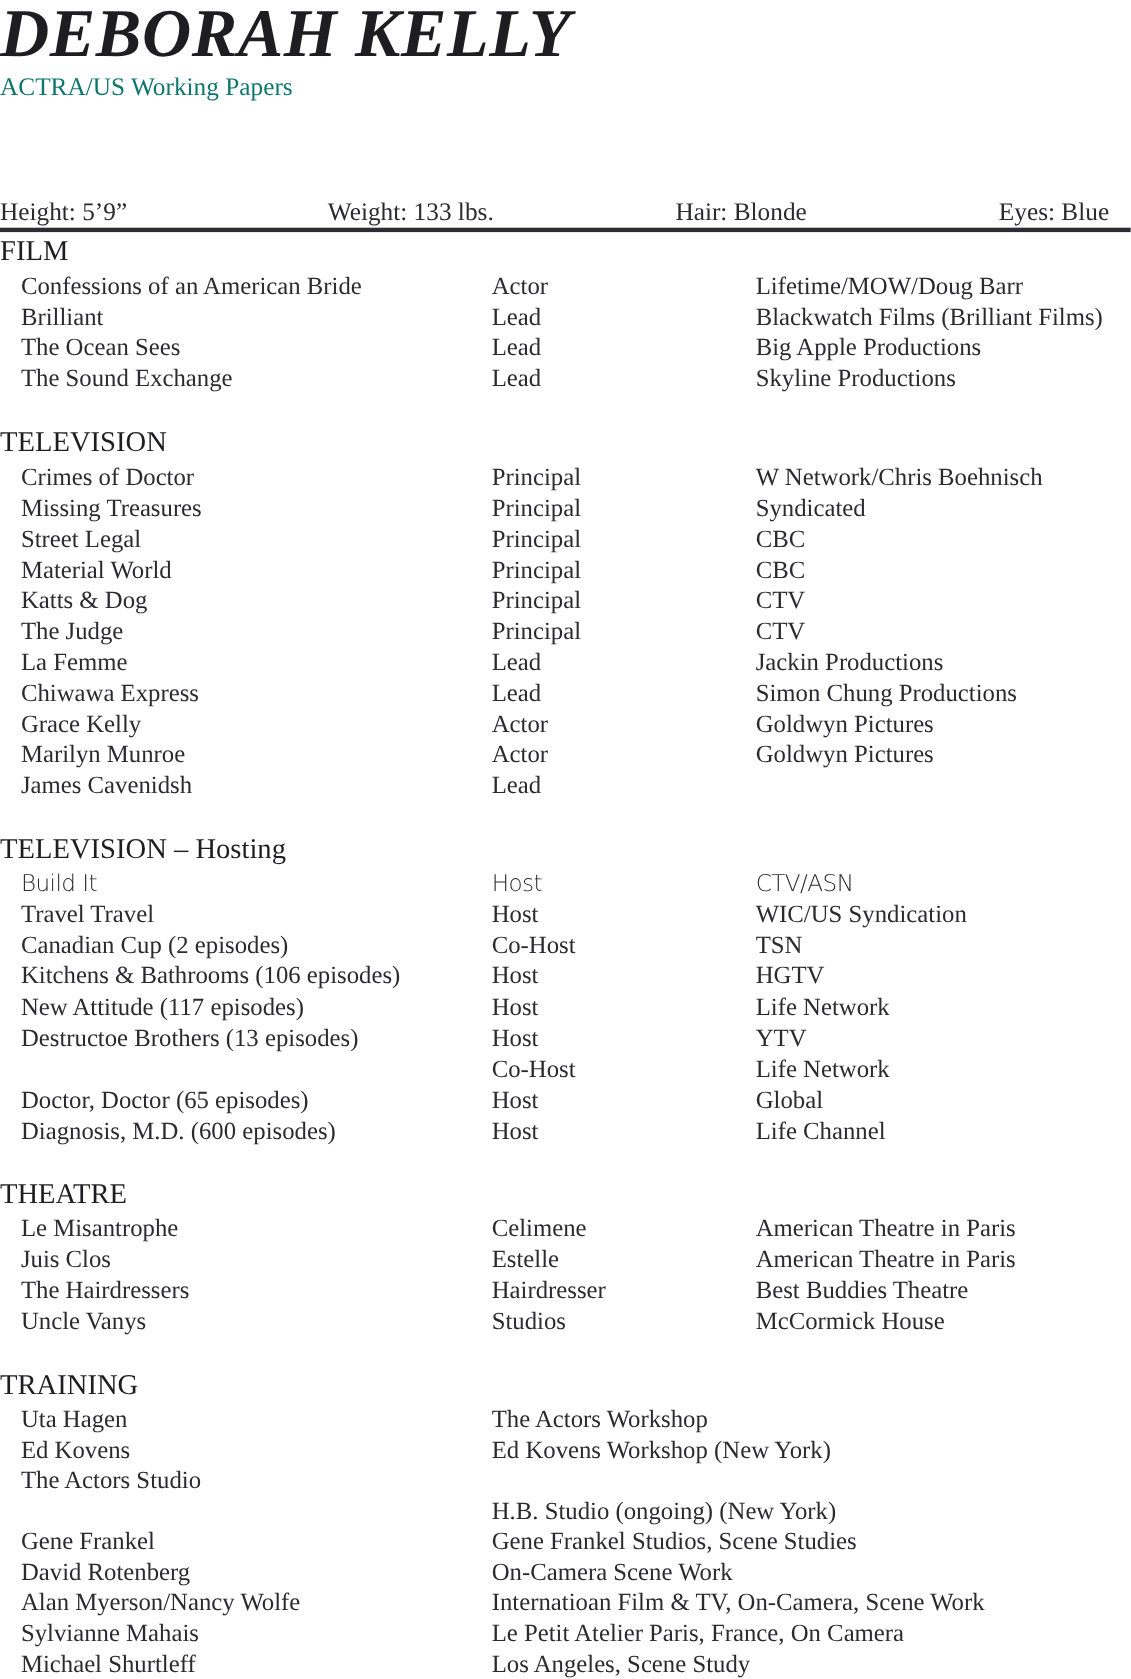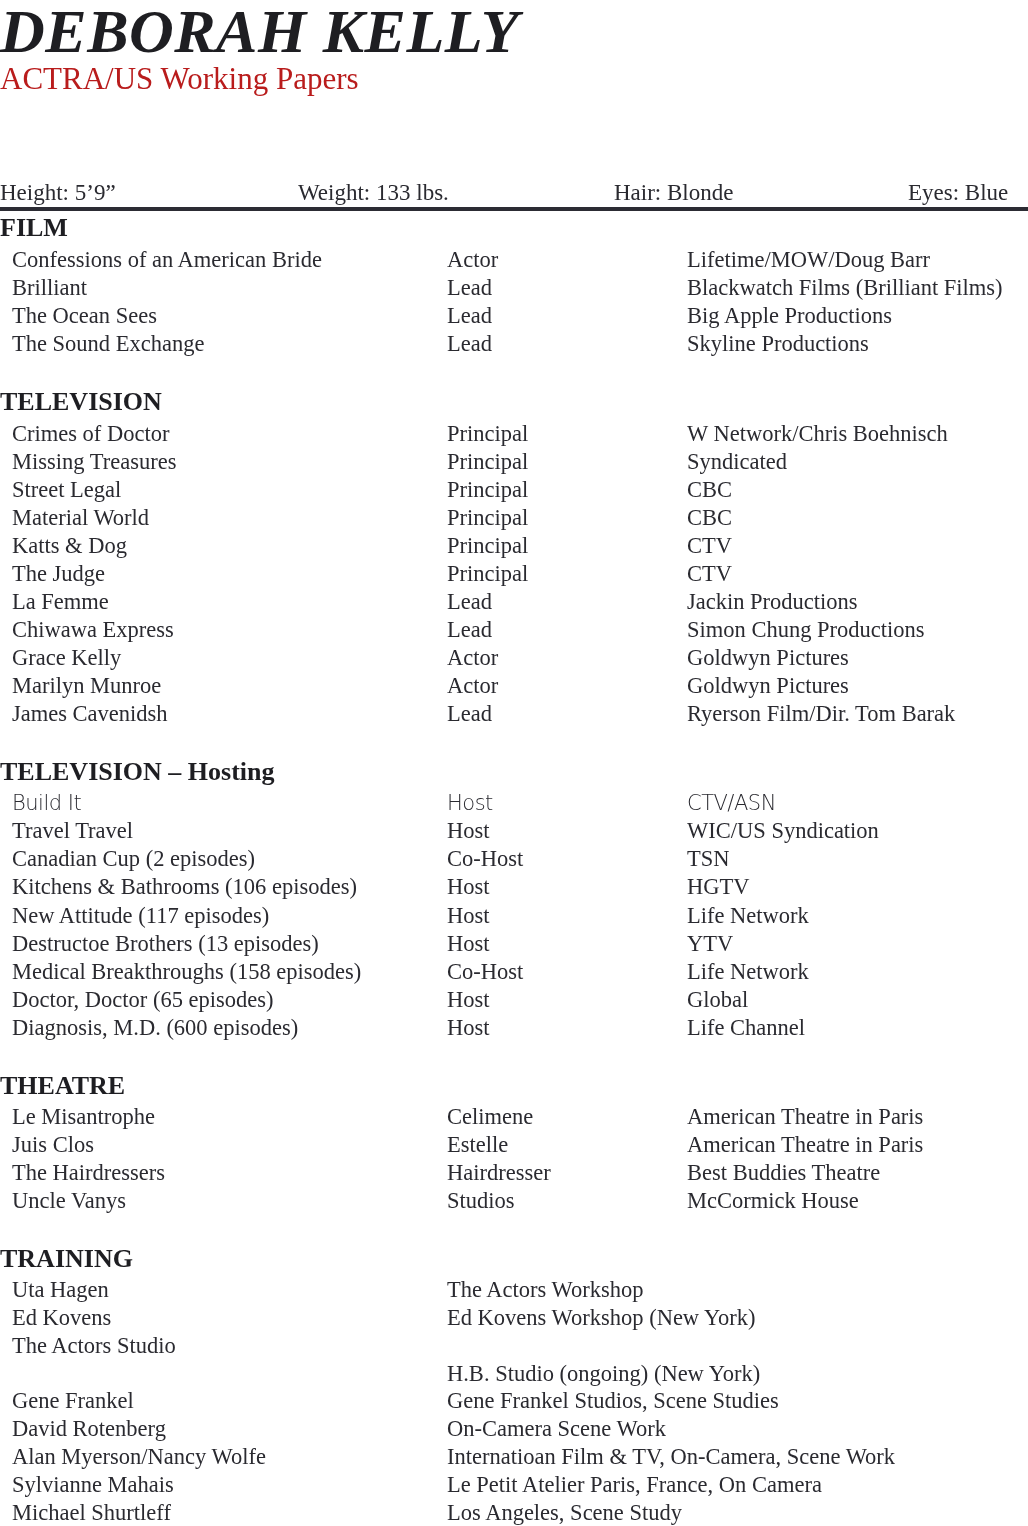--- a/index.html
+++ b/index.html
@@ -10,39 +10,39 @@
   }
   .name {
     position: absolute; left: 0; top: -4px;
     font-family: "Liberation Serif", serif;
     font-weight: bold; font-style: italic;
     font-size: 62px; letter-spacing: 0.5px; color: #1e1e22;
     margin: 0; line-height: 70px; white-space: nowrap;
   }
   .union {
     position: absolute; left: 0; top: 64px;
-    font-size: 31px; line-height: 30px; color: #b91c1c;
+    font-size: 23px; line-height: 30px; color: #0f766e;
   }
   .stats {
     position: absolute; left: 0; top: 178px; width: 852px; height: 30px;
     font-size: 23px; line-height: 30px;
   }
   .stats span { position: absolute; top: 0; white-space: nowrap; }
   .rule {
     position: absolute; left: 0; top: 207px; width: 1028px; height: 4px;
     background: #2c2c34;
   }
   .section-title {
     position: absolute; left: 0;
-    font-weight: bold; font-size: 26px; line-height: 30px; color: #1e1e22;
+    font-weight: normal; font-size: 26px; line-height: 30px; color: #1e1e22;
     white-space: nowrap;
   }
   .row { position: absolute; left: 0; width: 1028px; height: 28px; font-size: 22.5px; line-height: 28px; }
   .row span { position: absolute; top: 0; white-space: nowrap; }
-  .c1 { left: 12px; }
+  .c1 { left: 0; padding-left: 19px; }
   .c2 { left: 447px; }
   .c3 { left: 671px; margin-left: 16px; }
   .sans { font-family: "DejaVu Sans", sans-serif; font-size: 21px; font-weight: 300; letter-spacing: -0.5px; }
 </style>
 </head>
 <body>
 
 <h1 class="name">DEBORAH KELLY</h1>
 <div class="union">ACTRA/US Working Papers</div>
 
@@ -126,21 +126,20 @@
     <span class="c3">Goldwyn Pictures</span>
   </div>
   <div class="row" style="top:672px">
     <span class="c1">Marilyn Munroe</span>
     <span class="c2">Actor</span>
     <span class="c3">Goldwyn Pictures</span>
   </div>
   <div class="row" style="top:700px">
     <span class="c1">James Cavenidsh</span>
     <span class="c2">Lead</span>
-    <span class="c3">Ryerson Film/Dir. Tom Barak</span>
   </div>
 </div>
 
 <div class="section-title" style="top:757px">TELEVISION – Hosting</div>
 <div>
   <div class="row" style="top:789px">
     <span class="c1 sans">Build It</span>
     <span class="c2 sans">Host</span>
     <span class="c3 sans">CTV/ASN</span>
   </div>
@@ -163,21 +162,20 @@
     <span class="c1">New Attitude (117 episodes)</span>
     <span class="c2">Host</span>
     <span class="c3">Life Network</span>
   </div>
   <div class="row" style="top:930px">
     <span class="c1">Destructoe Brothers (13 episodes)</span>
     <span class="c2">Host</span>
     <span class="c3">YTV</span>
   </div>
   <div class="row" style="top:958px">
-    <span class="c1">Medical Breakthroughs (158 episodes)</span>
     <span class="c2">Co-Host</span>
     <span class="c3">Life Network</span>
   </div>
   <div class="row" style="top:986px">
     <span class="c1">Doctor, Doctor (65 episodes)</span>
     <span class="c2">Host</span>
     <span class="c3">Global</span>
   </div>
   <div class="row" style="top:1014px">
     <span class="c1">Diagnosis, M.D. (600 episodes)</span>

